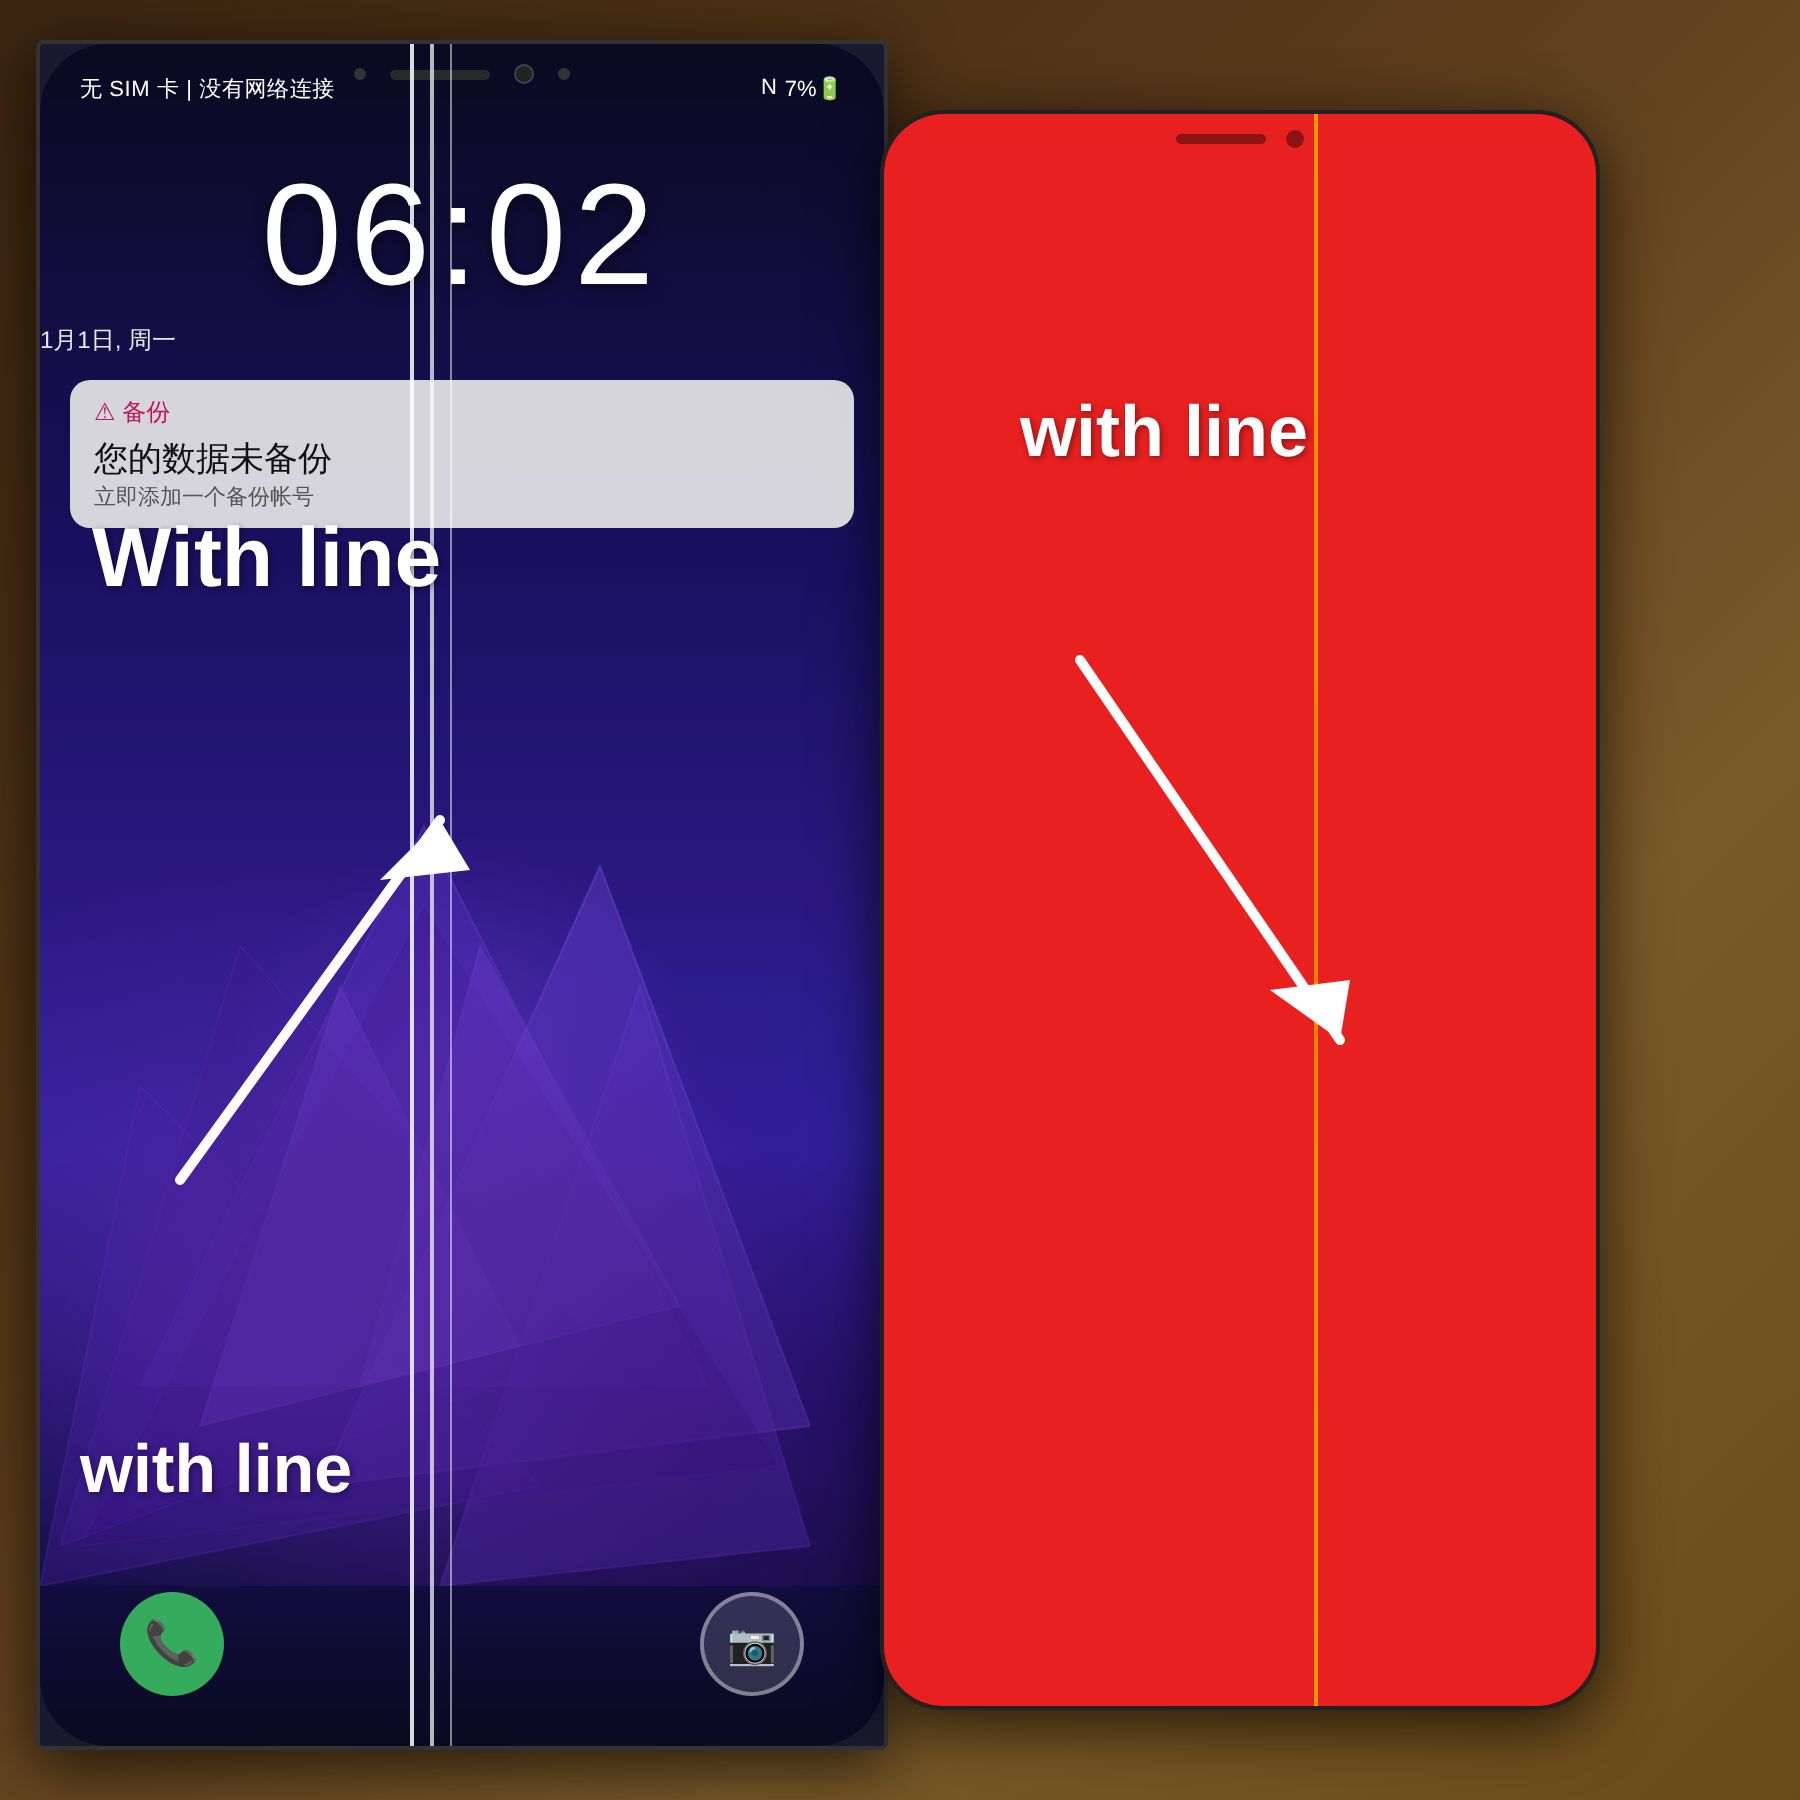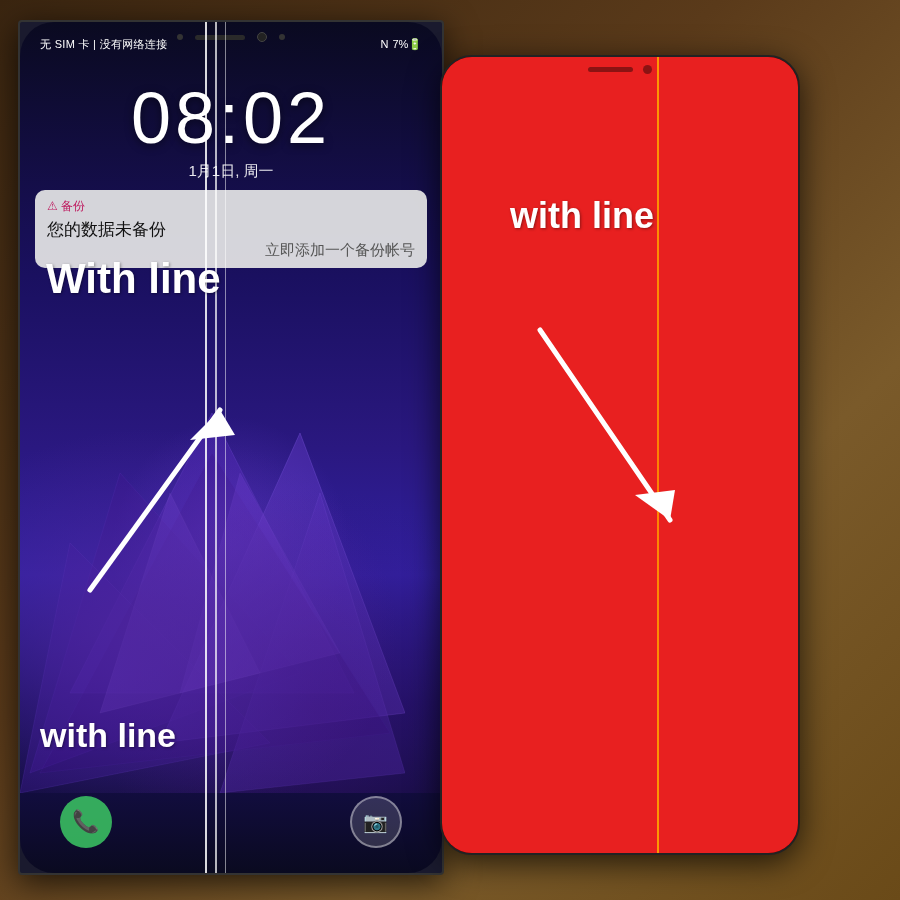--- a/index.html
+++ b/index.html
@@ -133,23 +133,23 @@
       font-weight: 200;
       letter-spacing: 4px;
       text-shadow: 0 2px 8px rgba(0,0,0,0.5);
     }
 
     .date-display {
       position: absolute;
       top: 140px;
       left: 0;
       right: 0;
-      text-align: center;
+      text-align: left;
       color: rgba(255,255,255,0.9);
-      font-size: 15px;
+      font-size: 12px;
     }
 
     
     .notification {
       position: absolute;
       top: 168px;
       left: 15px;
       right: 15px;
       background: rgba(230,230,230,0.92);
       border-radius: 10px;
@@ -166,23 +166,22 @@
       margin-bottom: 3px;
     }
 
     .notif-body {
       font-size: 17px;
       color: #111;
       font-weight: 500;
     }
 
     .notif-sub {
-      font-size: 15px;
+      font-size: 11px;
       color: #555;
-      text-align: right;
     }
 
     
     .vline {
       position: absolute;
       top: 0;
       bottom: 0;
       width: 2px;
       background: white;
       opacity: 0.85;
@@ -358,21 +357,21 @@
     </div>
 
     <div class="status-bar">
       <span class="status-left">无 SIM 卡 | 没有网络连接</span>
       <span class="status-right">
         <span>N</span>
         <span>7%🔋</span>
       </span>
     </div>
 
-    <div class="time-display">08:02</div>
+    <div class="time-display">06:02</div>
     <div class="date-display">1月1日, 周一</div>
 
     <div class="notification">
       <div class="notif-title">⚠ 备份</div>
       <div class="notif-body">您的数据未备份</div>
       <div class="notif-sub">立即添加一个备份帐号</div>
     </div>
 
     <div class="geo-pattern">
       <svg width="385" height="400" viewBox="0 0 385 400" xmlns="http://www.w3.org/2000/svg">

